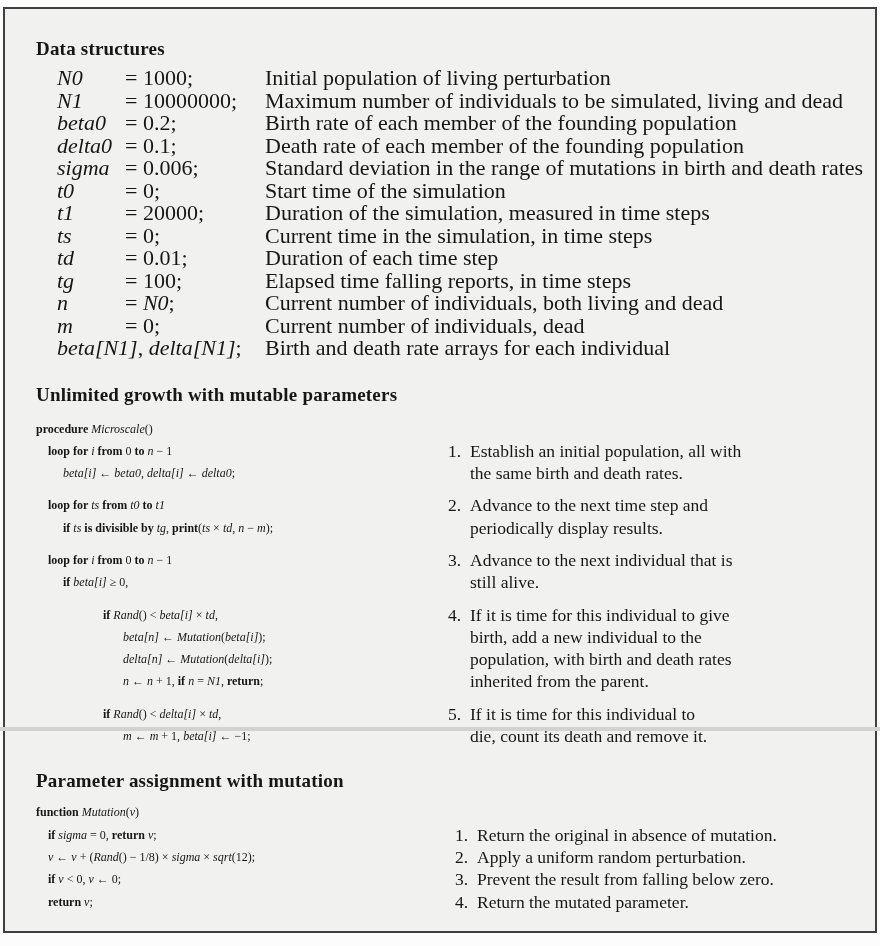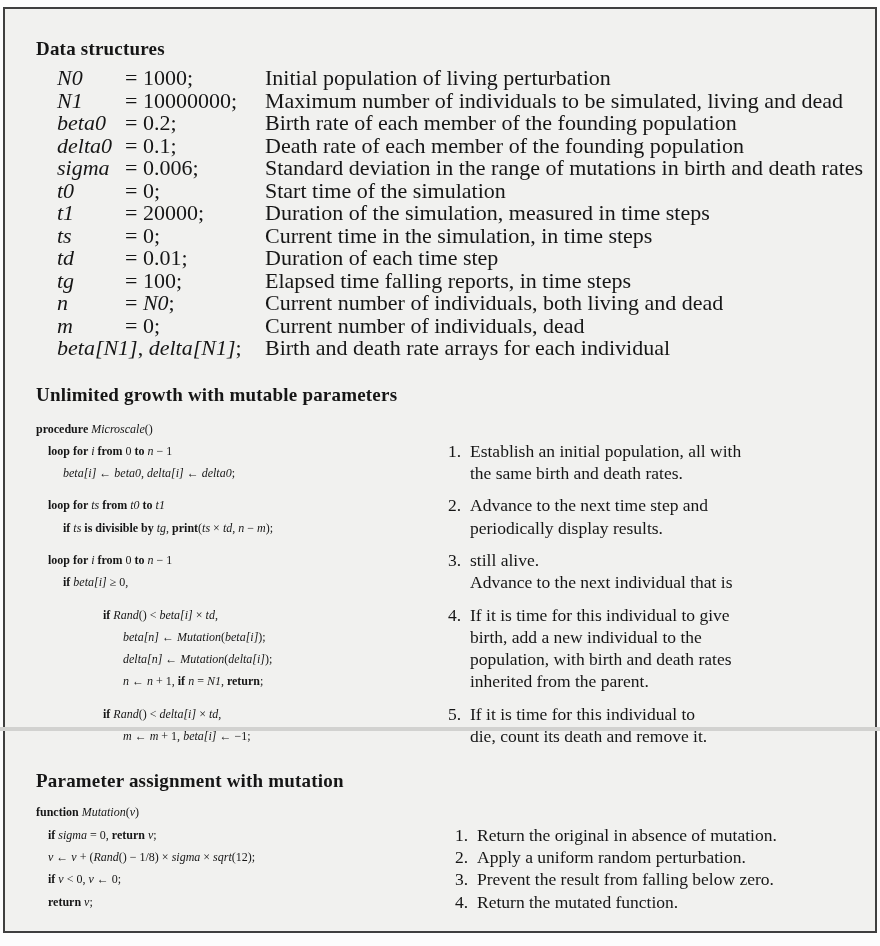--- a/index.html
+++ b/index.html
@@ -171,22 +171,22 @@
           </div>
         </div>
         <div class="group">
           <div class="gcode">
             <div class="codeline ind1"><span class="b">loop for </span><span class="i">i</span><span class="b"> from </span><span>0</span><span class="b"> to </span><span class="i">n</span><span> − 1</span></div>
             <div class="codeline ind2"><span class="b">if </span><span class="i">beta[i]</span><span> ≥ 0,</span></div>
           </div>
           <div class="comment">
             <span class="cnum">3.</span>
             <div class="clines">
+              <div>Advance to the next individual that is</div>
               <div>still alive.</div>
-              <div>Advance to the next individual that is</div>
             </div>
           </div>
         </div>
         <div class="group">
           <div class="gcode">
             <div class="codeline ind3"><span class="b">if </span><span class="i">Rand</span><span>() &lt; </span><span class="i">beta[i]</span><span> × </span><span class="i">td</span><span>,</span></div>
             <div class="codeline ind4"><span class="i">beta[n]</span><span>  ← </span><span class="i">Mutation</span><span>(</span><span class="i">beta[i]</span><span>);</span></div>
             <div class="codeline ind4"><span class="i">delta[n]</span><span> ← </span><span class="i">Mutation</span><span>(</span><span class="i">delta[i]</span><span>);</span></div>
             <div class="codeline ind4"><span class="i">n</span><span> ← </span><span class="i">n</span><span> + 1, </span><span class="b">if </span><span class="i">n</span><span> = </span><span class="i">N1</span><span>, </span><span class="b">return</span><span>;</span></div>
           </div>
@@ -253,21 +253,21 @@
             </div>
           </div>
         </div>
         <div class="mrow">
           <div class="gcode mut">
             <div class="codeline ind1"><span class="b">return </span><span class="i">v</span><span>;</span></div>
           </div>
           <div class="comment">
             <span class="cnum">4.</span>
             <div class="clines">
-              <div>Return the mutated function.</div>
+              <div>Return the mutated parameter.</div>
             </div>
           </div>
         </div>
       </div>
 
   </div>
   <div class="bottom-strip"></div>
 </div>
 
 </body></html>

